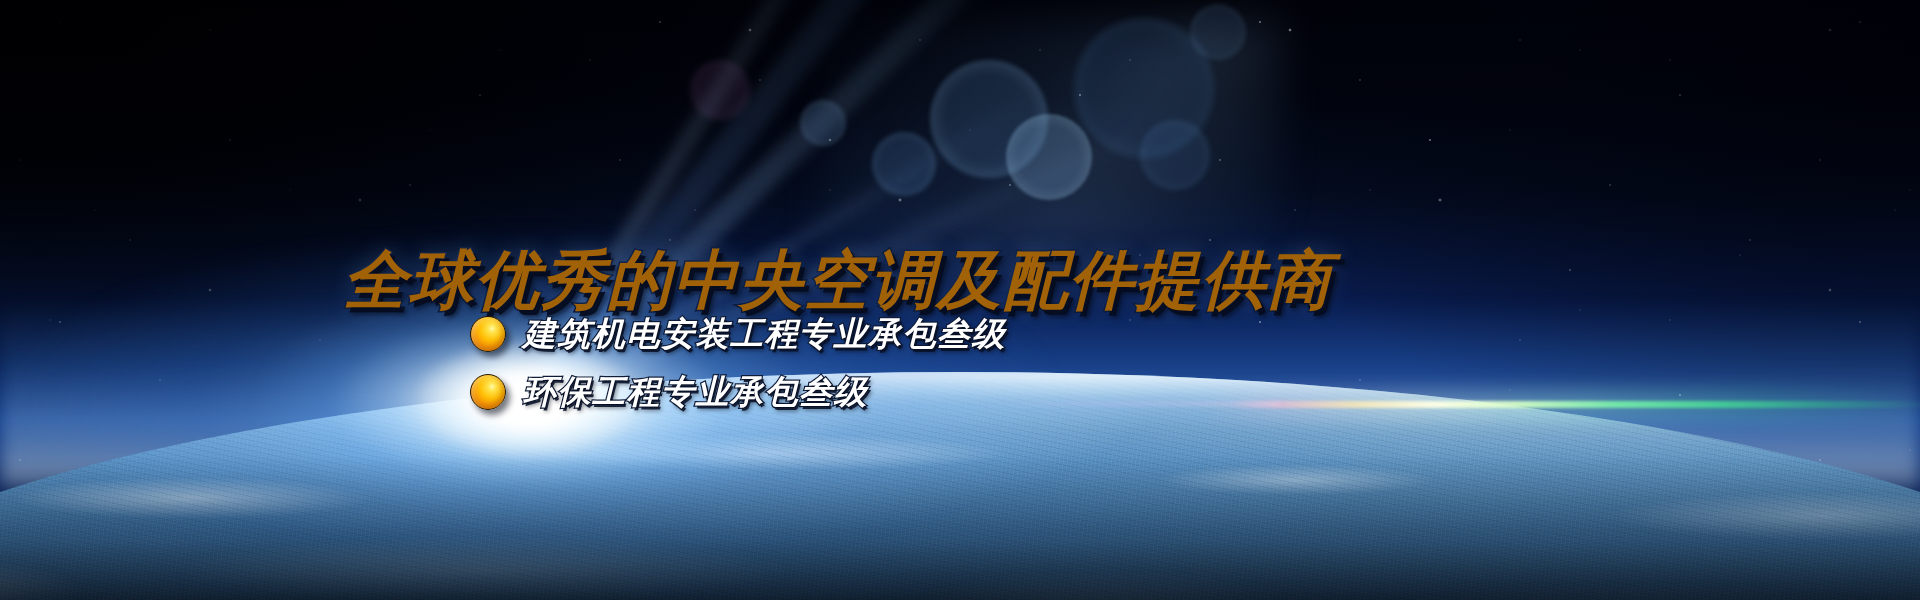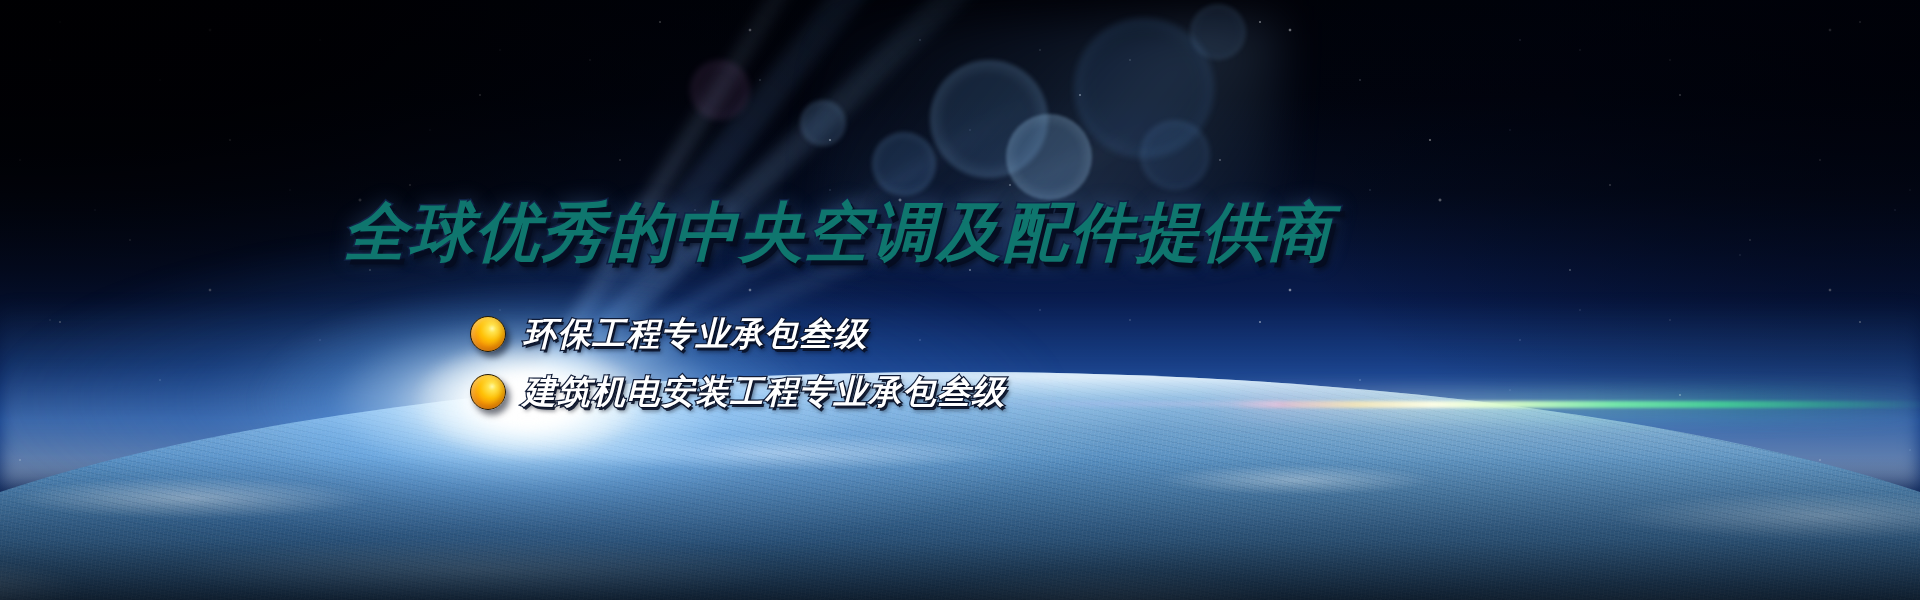--- a/index.html
+++ b/index.html
@@ -394,29 +394,30 @@
     display: inline-block;
     transform: translateX(-122px);
   }
   .headline-text {
     display: inline-block;
     font-family: "DejaVu Sans", "Liberation Sans", sans-serif;
     font-size: 64px;
     font-weight: 700;
     font-style: italic;
     letter-spacing: 2px;
-    color: #0f766e;
+    color: #a16207;
     line-height: 1.08;
     white-space: nowrap;
     -webkit-text-stroke: 3px #0a1838;
     paint-order: stroke fill;
     text-shadow:
        4px 5px 0 rgba(5,12,32,.92),
        6px 7px 5px rgba(2,6,20,.62),
        0 0 22px rgba(120,180,255,.30);
+    margin-top: 48px;
   }
 
   .bullets {
     position: absolute;
     left: 470px;
     top: 306px;
     width: 1000px;
   }
   .bullet-row {
     display: flex;
@@ -511,23 +512,23 @@
     <div class="headline">
       <span class="headline-inner">
         <span class="headline-text">全球优秀的中央空调及配件提供商</span>
       </span>
     </div>
 
     <div class="bullets">
 
       <div class="bullet-row">
         <span class="bullet-dot"></span>
-        <span class="bullet-label">环保工程专业承包叁级</span>
+        <span class="bullet-label">建筑机电安装工程专业承包叁级</span>
       </div>
 
       <div class="bullet-row">
         <span class="bullet-dot"></span>
-        <span class="bullet-label">建筑机电安装工程专业承包叁级</span>
+        <span class="bullet-label">环保工程专业承包叁级</span>
       </div>
 
     </div>
   </div>
 </div>
 
 </body></html>

